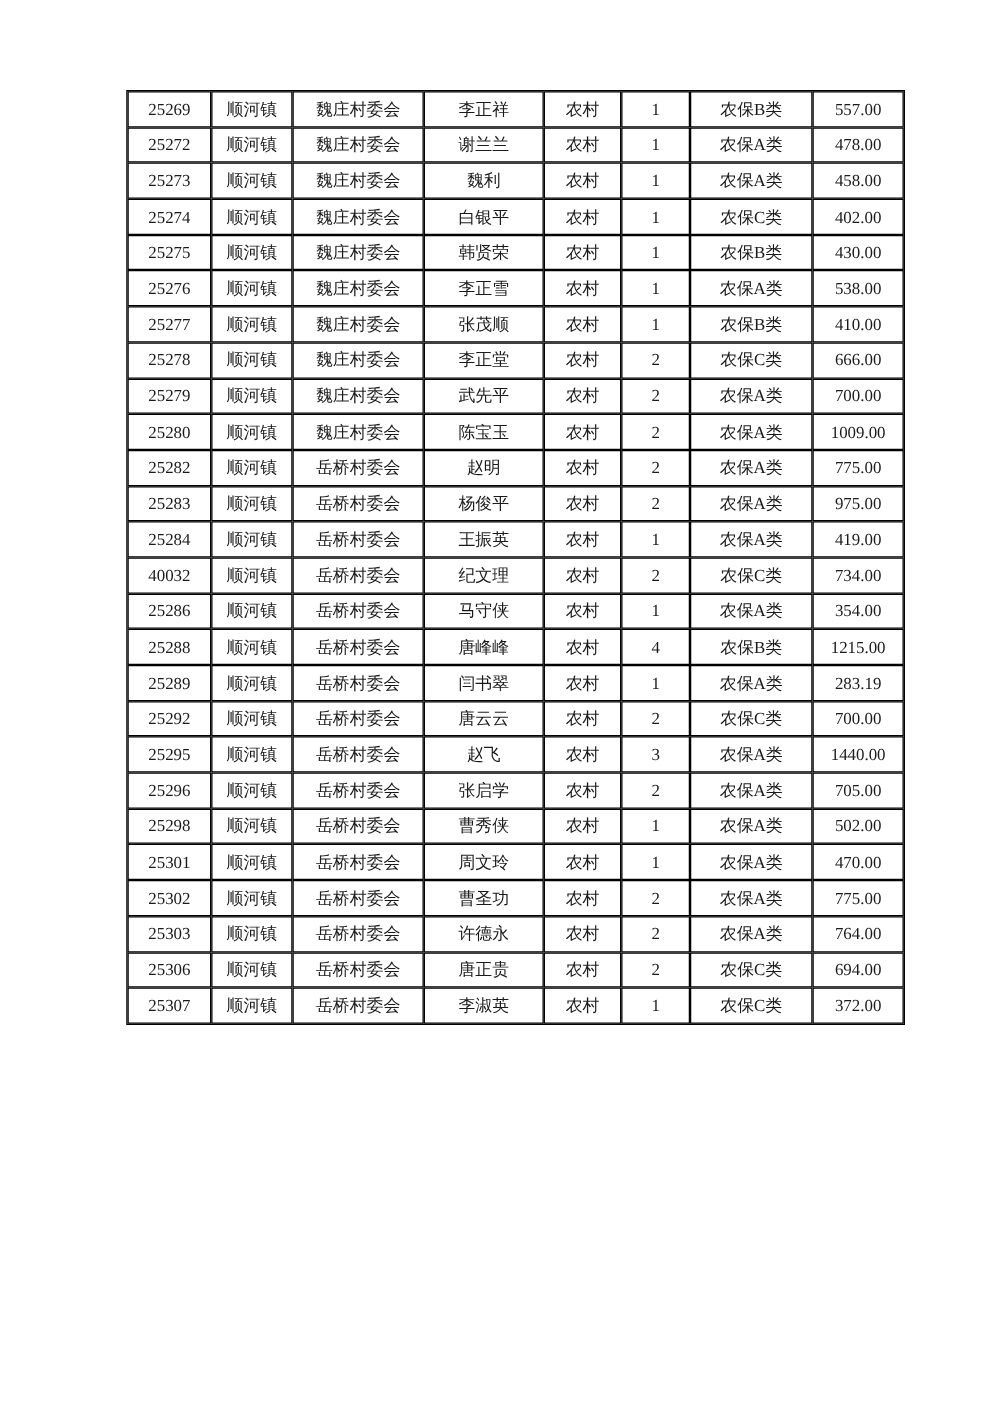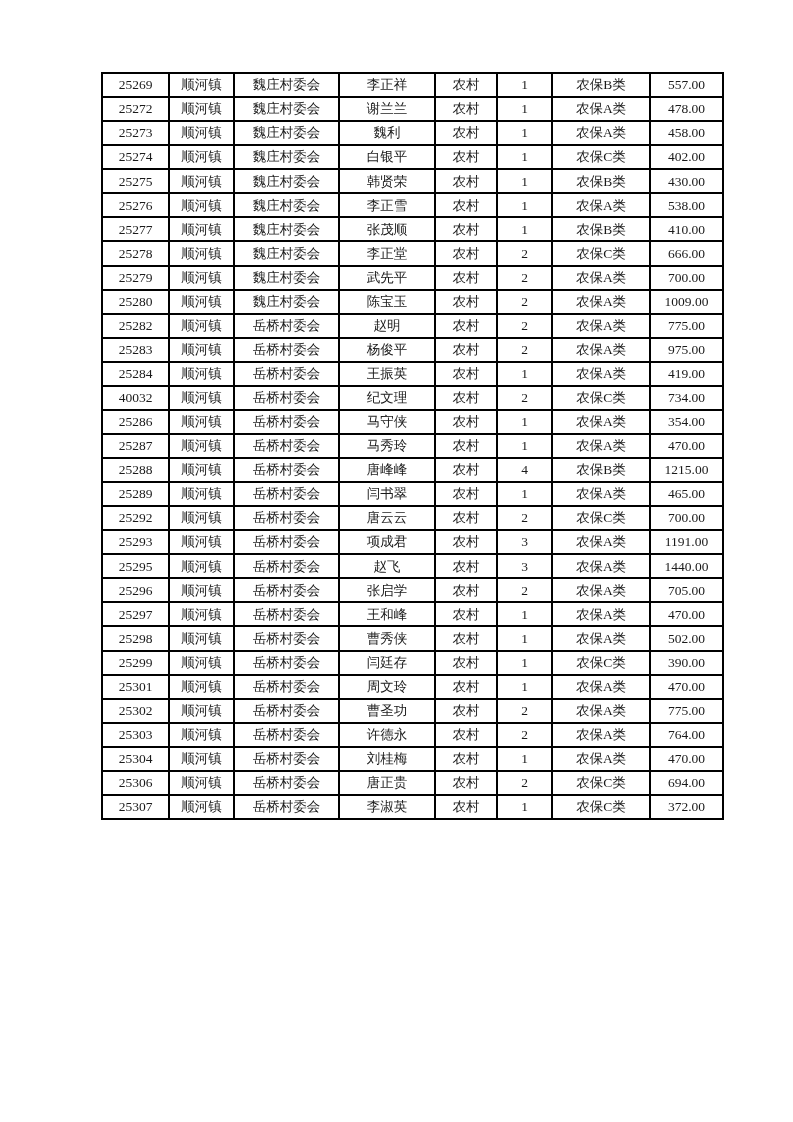--- a/index.html
+++ b/index.html
@@ -209,158 +209,108 @@
           <td>25286</td>
           <td>顺河镇</td>
           <td>岳桥村委会</td>
           <td>马守侠</td>
           <td>农村</td>
           <td>1</td>
           <td>农保A类</td>
           <td>354.00</td>
         </tr>
         <tr>
-          <td>25287</td>
-          <td>顺河镇</td>
-          <td>岳桥村委会</td>
-          <td>马秀玲</td>
-          <td>农村</td>
-          <td>1</td>
-          <td>农保A类</td>
-          <td>470.00</td>
-        </tr>
-        <tr>
           <td>25288</td>
           <td>顺河镇</td>
           <td>岳桥村委会</td>
           <td>唐峰峰</td>
           <td>农村</td>
           <td>4</td>
           <td>农保B类</td>
           <td>1215.00</td>
         </tr>
         <tr>
           <td>25289</td>
           <td>顺河镇</td>
           <td>岳桥村委会</td>
           <td>闫书翠</td>
           <td>农村</td>
           <td>1</td>
           <td>农保A类</td>
-          <td>465.00</td>
+          <td>283.19</td>
         </tr>
         <tr>
           <td>25292</td>
           <td>顺河镇</td>
           <td>岳桥村委会</td>
           <td>唐云云</td>
           <td>农村</td>
           <td>2</td>
           <td>农保C类</td>
           <td>700.00</td>
         </tr>
         <tr>
-          <td>25293</td>
-          <td>顺河镇</td>
-          <td>岳桥村委会</td>
-          <td>项成君</td>
+          <td>25295</td>
+          <td>顺河镇</td>
+          <td>岳桥村委会</td>
+          <td>赵飞</td>
           <td>农村</td>
           <td>3</td>
           <td>农保A类</td>
-          <td>1191.00</td>
-        </tr>
-        <tr>
-          <td>25295</td>
-          <td>顺河镇</td>
-          <td>岳桥村委会</td>
-          <td>赵飞</td>
-          <td>农村</td>
-          <td>3</td>
-          <td>农保A类</td>
           <td>1440.00</td>
         </tr>
         <tr>
           <td>25296</td>
           <td>顺河镇</td>
           <td>岳桥村委会</td>
           <td>张启学</td>
           <td>农村</td>
           <td>2</td>
           <td>农保A类</td>
           <td>705.00</td>
         </tr>
         <tr>
-          <td>25297</td>
-          <td>顺河镇</td>
-          <td>岳桥村委会</td>
-          <td>王和峰</td>
+          <td>25298</td>
+          <td>顺河镇</td>
+          <td>岳桥村委会</td>
+          <td>曹秀侠</td>
+          <td>农村</td>
+          <td>1</td>
+          <td>农保A类</td>
+          <td>502.00</td>
+        </tr>
+        <tr>
+          <td>25301</td>
+          <td>顺河镇</td>
+          <td>岳桥村委会</td>
+          <td>周文玲</td>
           <td>农村</td>
           <td>1</td>
           <td>农保A类</td>
           <td>470.00</td>
         </tr>
         <tr>
-          <td>25298</td>
-          <td>顺河镇</td>
-          <td>岳桥村委会</td>
-          <td>曹秀侠</td>
-          <td>农村</td>
-          <td>1</td>
-          <td>农保A类</td>
-          <td>502.00</td>
-        </tr>
-        <tr>
-          <td>25299</td>
-          <td>顺河镇</td>
-          <td>岳桥村委会</td>
-          <td>闫廷存</td>
-          <td>农村</td>
-          <td>1</td>
-          <td>农保C类</td>
-          <td>390.00</td>
-        </tr>
-        <tr>
-          <td>25301</td>
-          <td>顺河镇</td>
-          <td>岳桥村委会</td>
-          <td>周文玲</td>
-          <td>农村</td>
-          <td>1</td>
-          <td>农保A类</td>
-          <td>470.00</td>
-        </tr>
-        <tr>
           <td>25302</td>
           <td>顺河镇</td>
           <td>岳桥村委会</td>
           <td>曹圣功</td>
           <td>农村</td>
           <td>2</td>
           <td>农保A类</td>
           <td>775.00</td>
         </tr>
         <tr>
           <td>25303</td>
           <td>顺河镇</td>
           <td>岳桥村委会</td>
           <td>许德永</td>
           <td>农村</td>
           <td>2</td>
           <td>农保A类</td>
           <td>764.00</td>
-        </tr>
-        <tr>
-          <td>25304</td>
-          <td>顺河镇</td>
-          <td>岳桥村委会</td>
-          <td>刘桂梅</td>
-          <td>农村</td>
-          <td>1</td>
-          <td>农保A类</td>
-          <td>470.00</td>
         </tr>
         <tr>
           <td>25306</td>
           <td>顺河镇</td>
           <td>岳桥村委会</td>
           <td>唐正贵</td>
           <td>农村</td>
           <td>2</td>
           <td>农保C类</td>
           <td>694.00</td>

